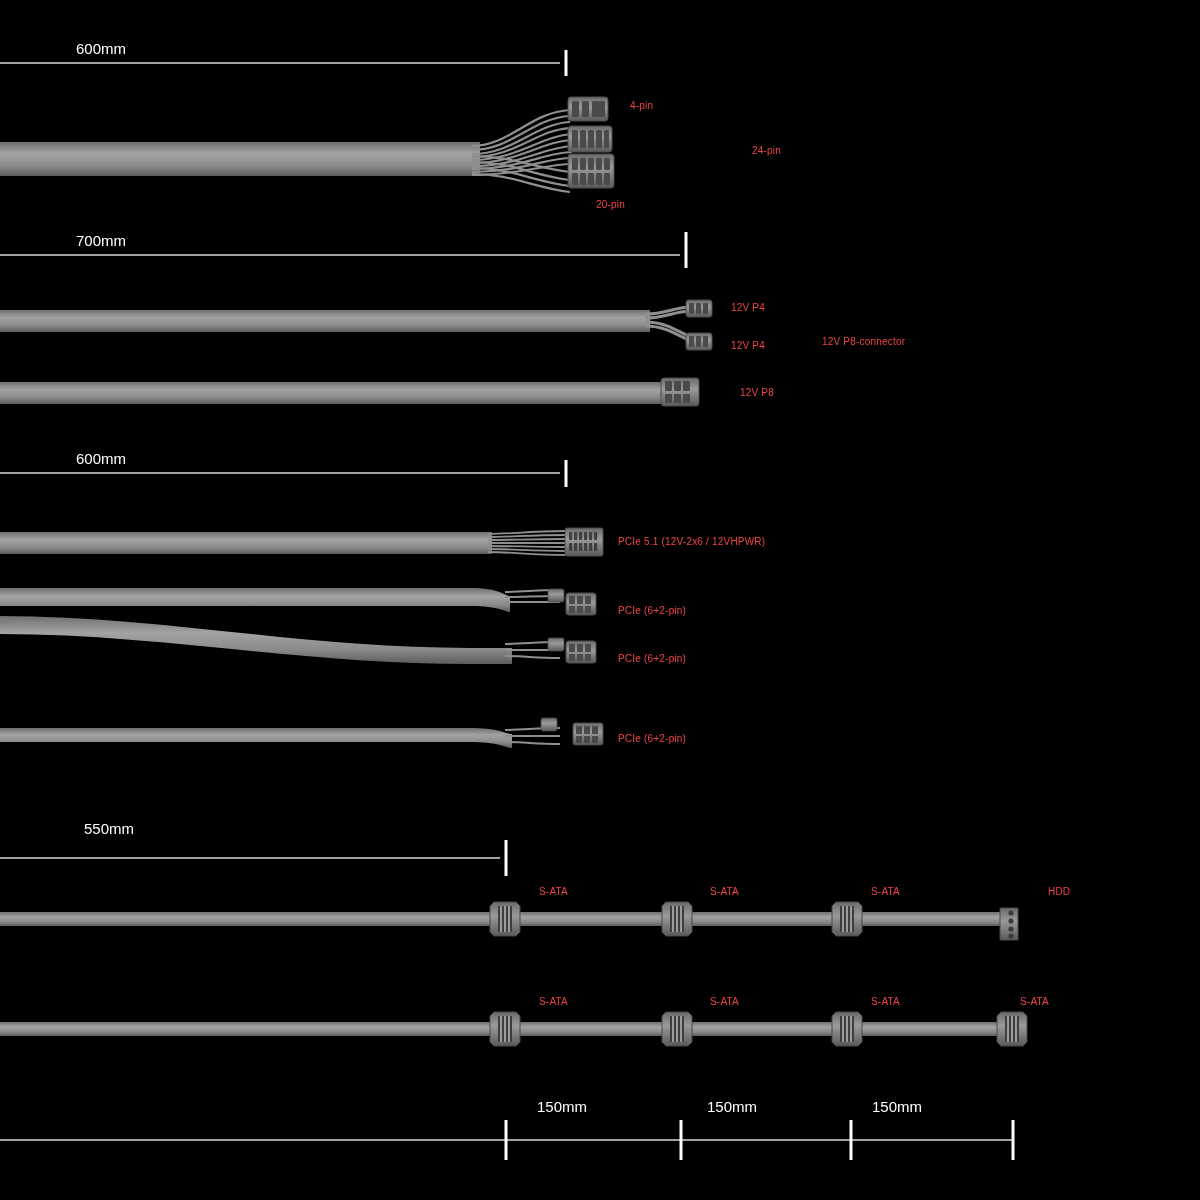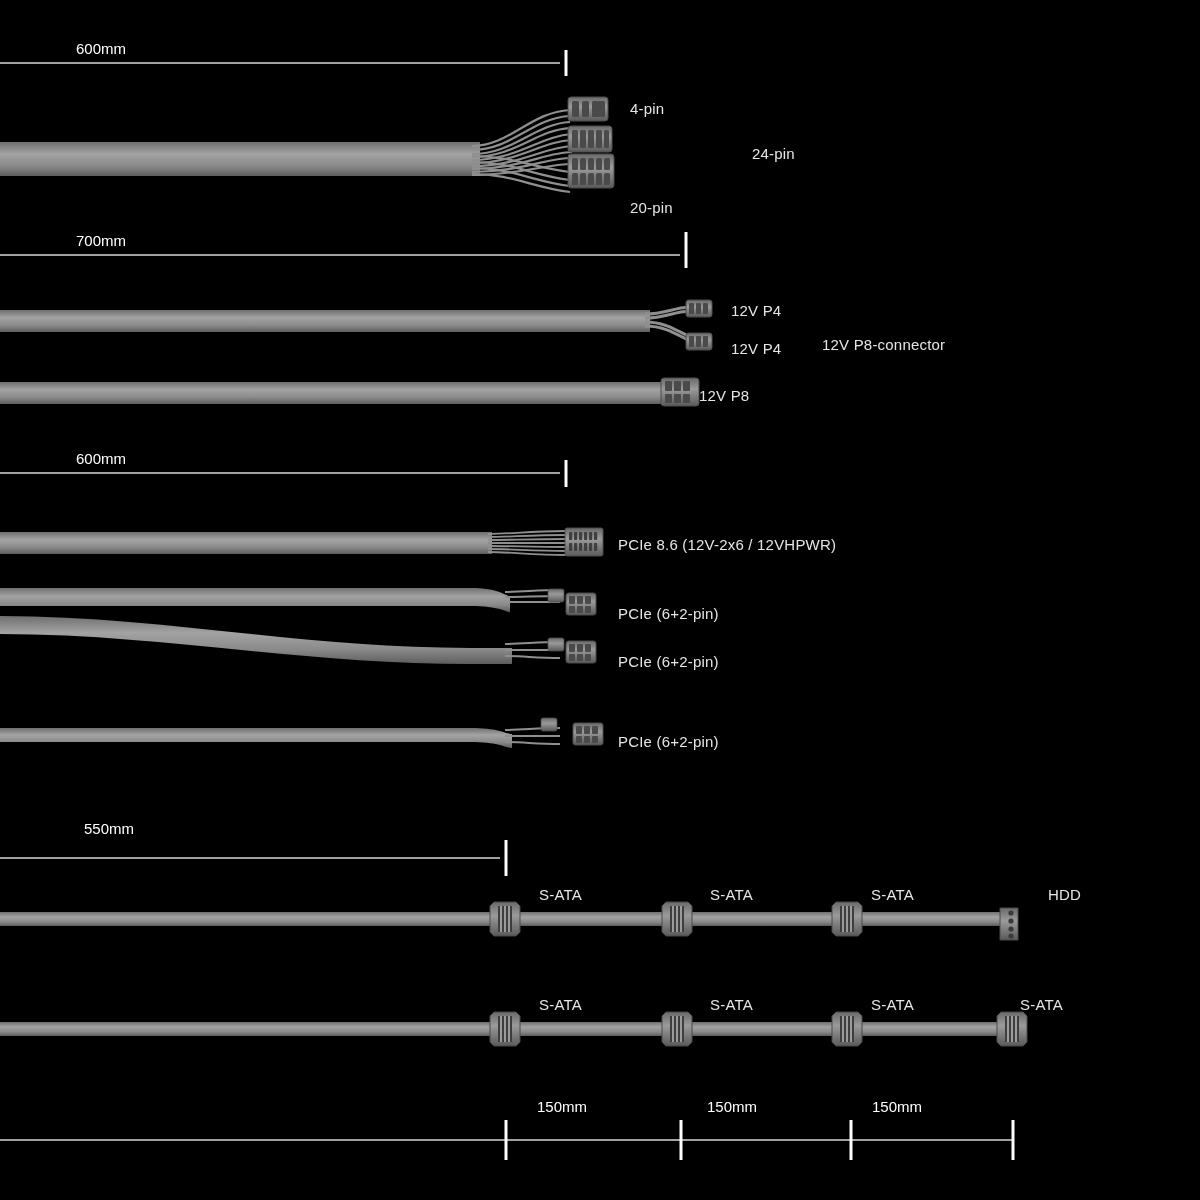--- a/index.html
+++ b/index.html
@@ -23,22 +23,22 @@
   }
   svg.diagram {
     position: absolute;
     left: 0; top: 0;
     width: 1200px;
     height: 1200px;
     display: block;
   }
   .lbl {
     position: absolute;
-    font-size: 15px;
-    color: #e5e5e5;
+    font-size: 10px;
+    color: #ef4444;
     white-space: nowrap;
     letter-spacing: 0.2px;
   }
   .dim-lbl {
     position: absolute;
     font-size: 15px;
     color: #ffffff;
     white-space: nowrap;
   }
 </style>
@@ -322,26 +322,26 @@
   <div class="dim-lbl" style="left:76px; top:40px;">600mm</div>
   <div class="dim-lbl" style="left:76px; top:232px;">700mm</div>
   <div class="dim-lbl" style="left:76px; top:450px;">600mm</div>
   <div class="dim-lbl" style="left:84px; top:820px;">550mm</div>
   <div class="dim-lbl" style="left:537px; top:1098px;">150mm</div>
   <div class="dim-lbl" style="left:707px; top:1098px;">150mm</div>
   <div class="dim-lbl" style="left:872px; top:1098px;">150mm</div>
 
   <div class="lbl" style="left:630px; top:100px;">4-pin</div>
   <div class="lbl" style="left:729px; top:145px;margin-left:23px;">24-pin</div>
-  <div class="lbl" style="left:630px; top:199px;text-align:center;">20-pin</div>
+  <div class="lbl" style="left:596px; top:199px;text-align:center;">20-pin</div>
   <div class="lbl" style="left:731px; top:302px;">12V P4</div>
   <div class="lbl" style="left:822px; top:336px;">12V P8-connector</div>
   <div class="lbl" style="left:731px; top:340px;">12V P4</div>
-  <div class="lbl" style="left:699px; top:387px;">12V P8</div>
-  <div class="lbl" style="left:618px; top:536px;">PCIe 8.6 (12V-2x6 / 12VHPWR)</div>
+  <div class="lbl" style="left:740px; top:387px;">12V P8</div>
+  <div class="lbl" style="left:618px; top:536px;">PCIe 5.1 (12V-2x6 / 12VHPWR)</div>
   <div class="lbl" style="left:618px; top:605px;">PCIe (6+2-pin)</div>
   <div class="lbl" style="left:618px; top:653px;">PCIe (6+2-pin)</div>
   <div class="lbl" style="left:618px; top:733px;">PCIe (6+2-pin)</div>
   <div class="lbl" style="left:539px; top:886px;">S-ATA</div>
   <div class="lbl" style="left:710px; top:886px;">S-ATA</div>
   <div class="lbl" style="left:871px; top:886px;">S-ATA</div>
   <div class="lbl" style="left:1015px; top:886px;margin-left:33px;">HDD</div>
   <div class="lbl" style="left:539px; top:996px;">S-ATA</div>
   <div class="lbl" style="left:710px; top:996px;">S-ATA</div>
   <div class="lbl" style="left:871px; top:996px;">S-ATA</div>

